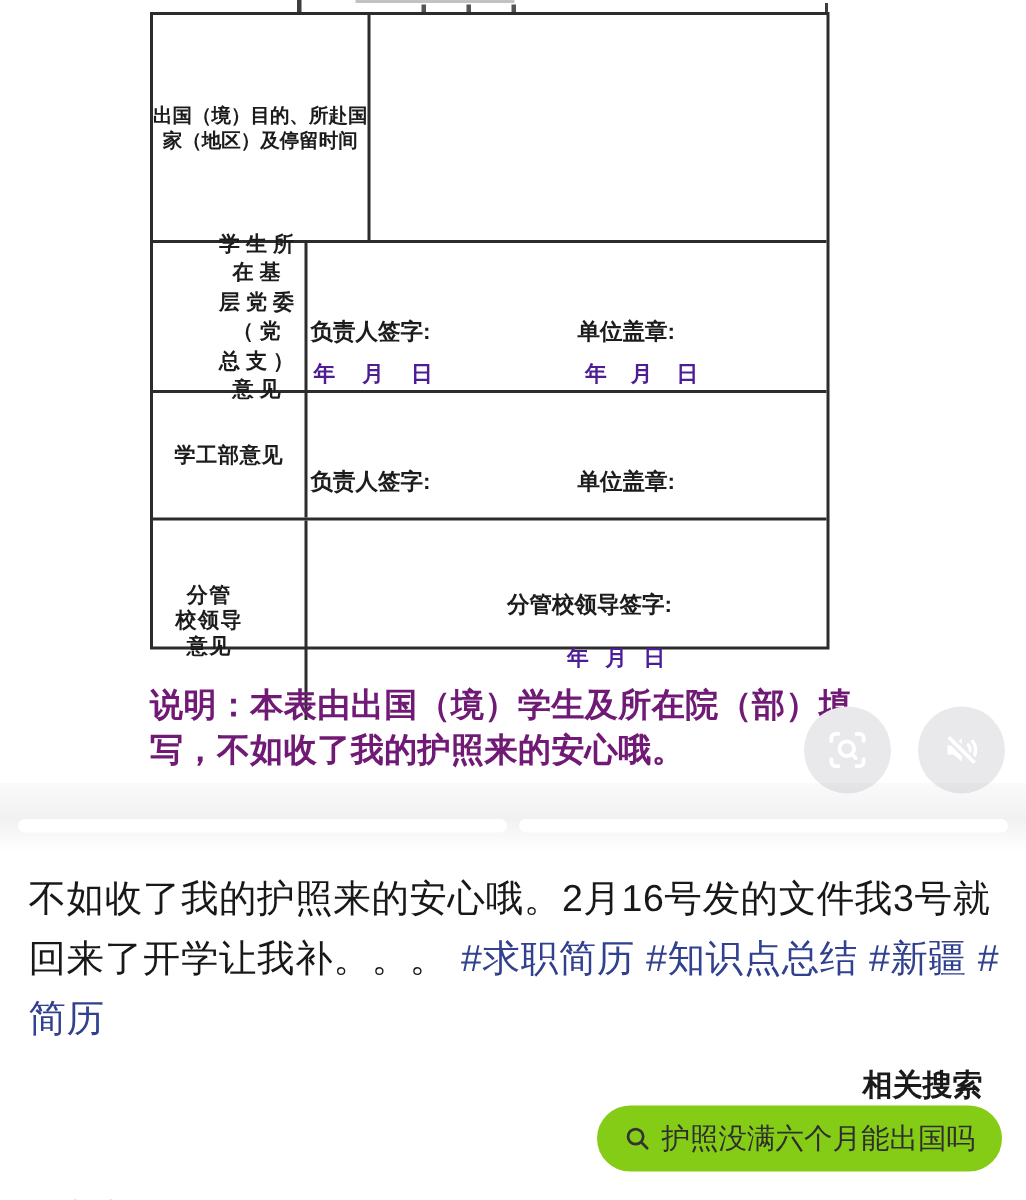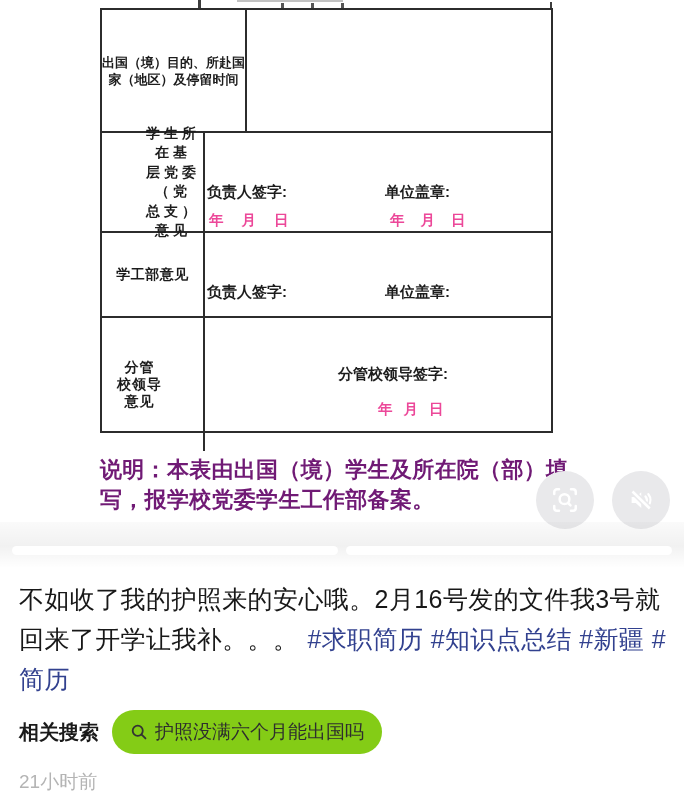--- a/index.html
+++ b/index.html
@@ -9,56 +9,56 @@
 
   
   .video-area { position:relative; width:684px; height:566px; background:#fff; }
 
   .rem { position:absolute; }
 
   .form-table { position:absolute; left:100px; top:8px; width:453px; height:425px;
                 border:2px solid #2C2C2C; color:#1c1c1c; }
   .frow { display:flex; border-bottom:2px solid #2C2C2C; }
   .frow:last-child { border-bottom:none; }
-  .row-purpose { height:123px;gap:20px; }
+  .row-purpose { height:152px;gap:20px; }
   .row-party   { height:100px; }
   .row-affairs { height:85px;justify-content:flex-end; }
   .row-leader  { height:133px; }
 
   .label-cell { border-right:2px solid #2C2C2C; display:flex; align-items:center;
                 justify-content:center; text-align:center; font-weight:700; }
   .row-purpose .label-cell { width:145px; font-size:13px; line-height:17px; }
   .row-party   .label-cell { width:103px; font-size:14px; line-height:19.5px; letter-spacing:4px;padding-left:41px; }
   .row-affairs .label-cell { width:103px; font-size:14px; letter-spacing:0.5px; }
   .row-leader  .label-cell { width:103px; font-size:14px; line-height:17px; letter-spacing:1px; padding-right:26px; }
 
   .value-cell { flex:1; position:relative; }
   .sig  { position:absolute; font-size:15px; font-weight:700; white-space:nowrap; color:#1c1c1c; }
-  .date { position:absolute; font-size:14.5px; font-weight:700; white-space:nowrap; color:#ec4899; }
+  .date { position:absolute; font-size:14.5px; font-weight:700; white-space:nowrap; color:#4c1d95; }
 
   .form-note { position:absolute; left:100px; top:455px; width:492px;
                font-size:22px; line-height:30px; font-weight:600;
                color:#701a75; letter-spacing:0.3px; }
 
   .ctrl { position:absolute; top:471px; width:58px; height:58px; border-radius:50%;
           background:#E9E9EB; border:none; display:flex; align-items:center;
           justify-content:center; cursor:pointer; }
   .ctrl svg { display:block; }
 
   .pband { position:absolute; left:0; top:522px; width:684px; height:46px;
            background:linear-gradient(180deg, rgba(0,0,0,0.02) 0%, rgba(0,0,0,0.055) 52%, rgba(0,0,0,0) 100%); }
   .pseg { position:absolute; top:24px; height:9px; width:326px; border-radius:5px;
           background:rgba(255,255,255,0.96); }
 
   
   .content { padding:13px 16px 0 19px; background:#fff; }
   .caption { font-size:25px; line-height:40px; color:#181818; letter-spacing:0.4px; }
   .caption .tags { color:#32418F; margin-left:9px; cursor:pointer; }
 
-  .search-row { margin-top:11px; display:flex; align-items:center; }
+  .search-row { margin-top:11px; display:flex; align-items:flex-end;flex-direction:column; }
   .srch-label { font-size:20px; font-weight:700; color:#1a1a1a; width:93px; flex:none; }
   .pill { height:44px; border-radius:22px; background:#84cc16; display:inline-flex;
           align-items:center; padding:0 18px; gap:7px; font-size:19px; color:#2e2e2e;
           cursor:pointer; white-space:nowrap; }
   .pill svg { flex:none; }
 
   .timestamp { margin-top:15px; font-size:19px; color:#B4B4B4; }
 </style>
 </head>
 <body>
@@ -122,21 +122,21 @@
         </div>
         <div class="value-cell">
           <span class="sig" style="left:133px;top:47px;">分管校领导签字:</span>
           <span class="date" style="left:173px;top:82px;word-spacing:7px;">年 月 日</span>
         </div>
       </div>
     </div>
 
     <div class="form-note">
       <div>说明：本表由出国（境）学生及所在院（部）填</div>
-      <div>写，报学校党委学生工作部备案。</div>
+      <div>写，不如收了我的护照来的安心哦。</div>
     </div>
 
     <button class="ctrl" style="left:536px;">
       <svg width="30" height="30" viewBox="0 0 24 24" fill="none" stroke="#ffffff" stroke-width="2" stroke-linecap="round" stroke-linejoin="round">
         <path d="M7.2 3.4 H5.6 A2.2 2.2 0 0 0 3.4 5.6 V7.2"></path>
         <path d="M16.8 3.4 H18.4 A2.2 2.2 0 0 1 20.6 5.6 V7.2"></path>
         <path d="M7.2 20.6 H5.6 A2.2 2.2 0 0 1 3.4 18.4 V16.8"></path>
         <path d="M16.8 20.6 H18.4 A2.2 2.2 0 0 0 20.6 18.4 V16.8"></path>
         <circle cx="11.6" cy="11.3" r="3.9"></circle>
         <path d="M14.5 14.4 L16.4 16.3"></path>

